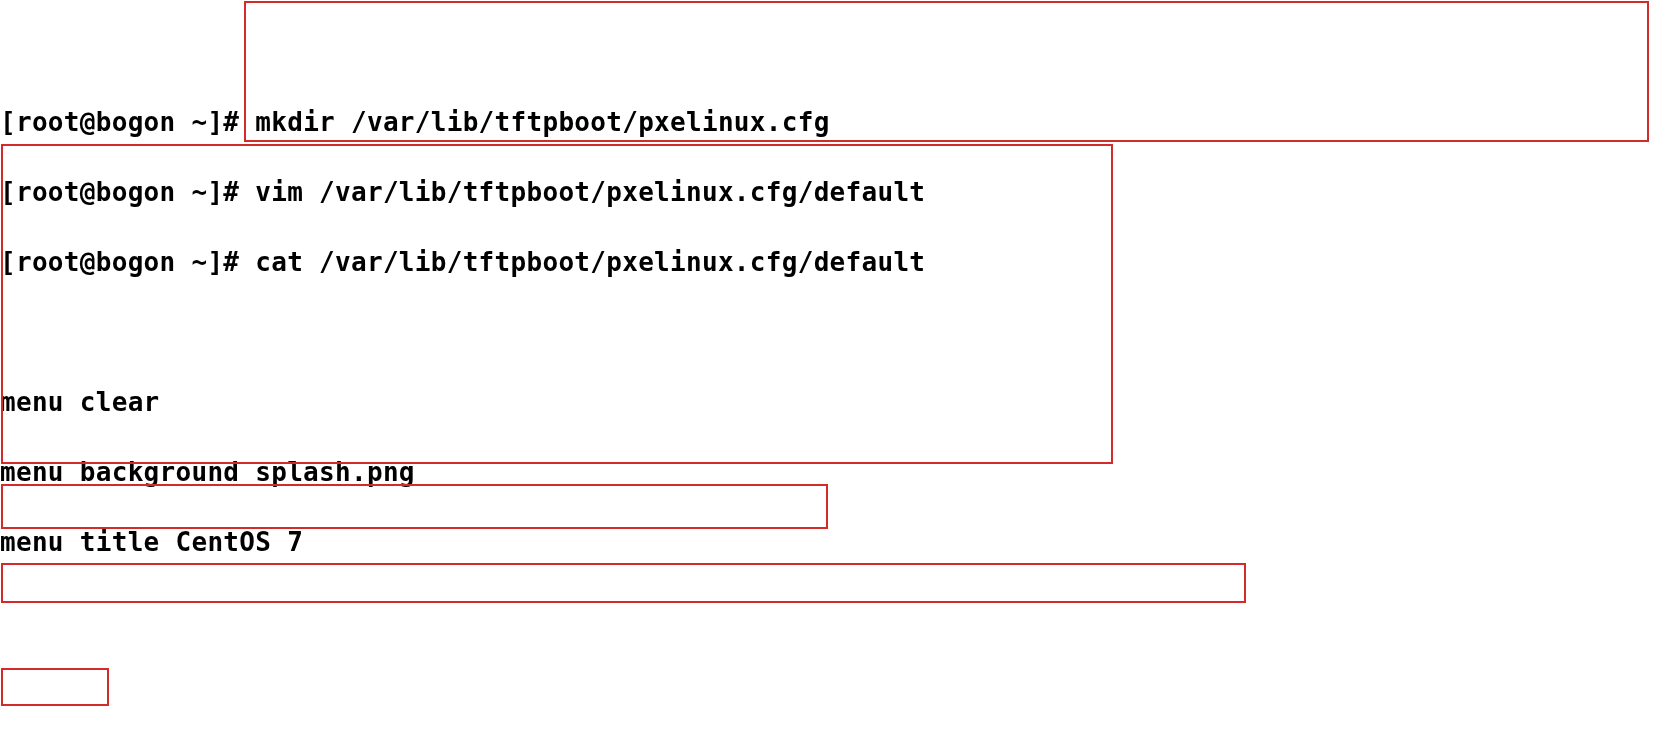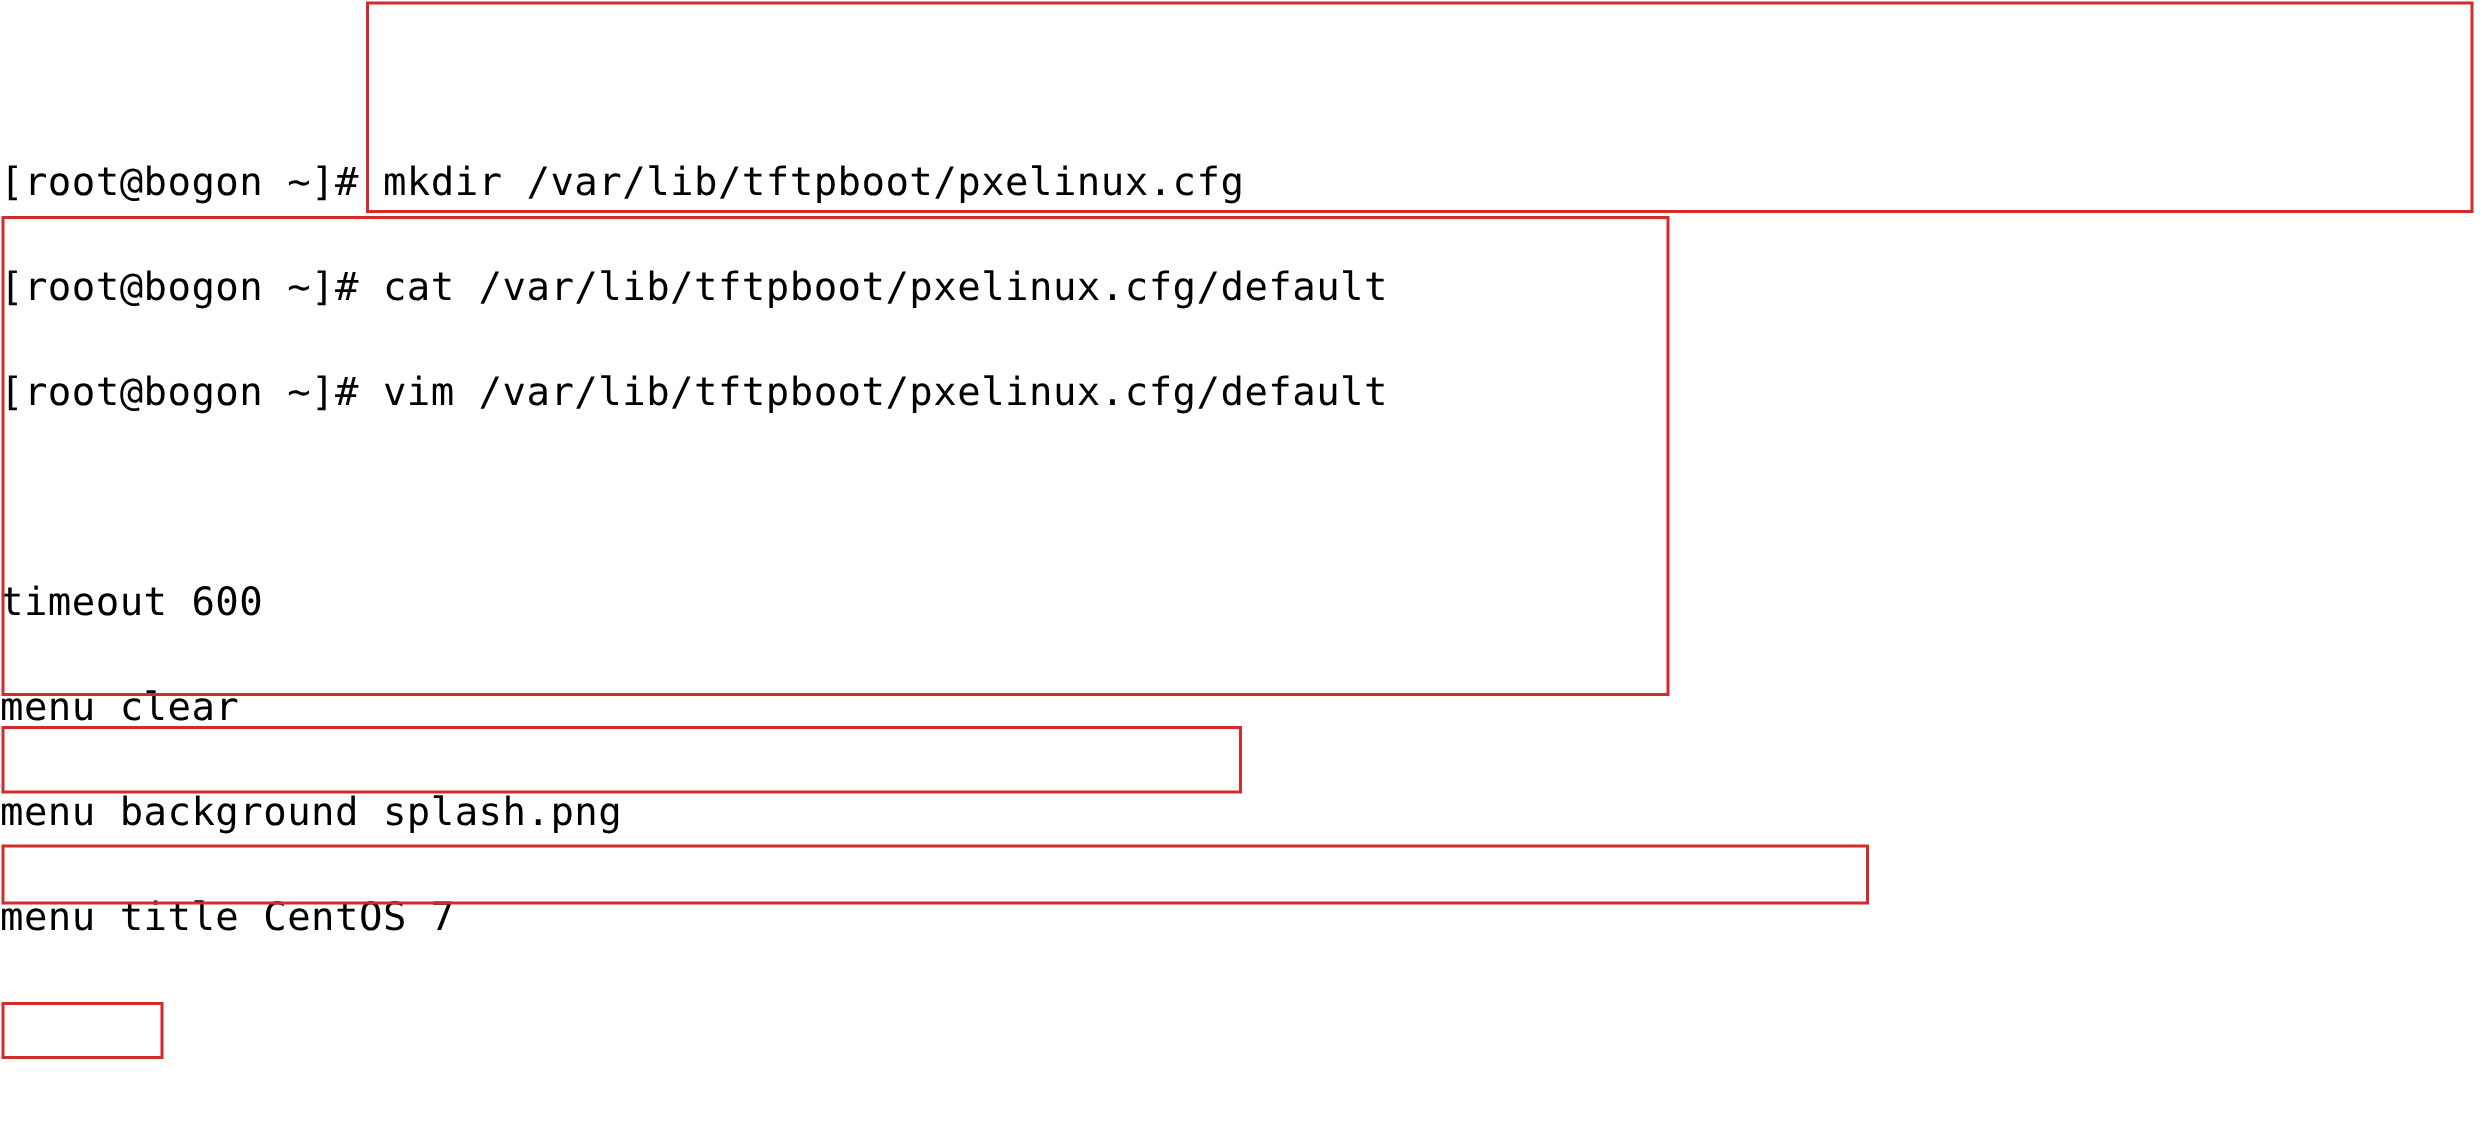--- a/index.html
+++ b/index.html
@@ -6,39 +6,38 @@
     html, body {
       width: 1653px;
       background: #ffffff;
       font-family: "DejaVu Sans Mono", "Liberation Mono", "Menlo", monospace;
       font-size: 26px;
       line-height: 35px;
       color: #000;
       letter-spacing: 0.3px;
     }
     .term { white-space: pre; position: relative; padding-top: 0; }
-    .line { display: block; white-space: pre; }
+    .line { display: block; white-space: pre; font-weight: bold; }
     .box {
       position: absolute;
       border: 2px solid #d32a2a;
       pointer-events: none;
     }
   </style>
 </head>
 <body>
 
 <div class="term">
 
 
 <span class="line"><span>[root@bogon ~]# </span><span>mkdir /var/lib/tftpboot/pxelinux.cfg</span></span>
+<span class="line"><span>[root@bogon ~]# </span><span>vim /var/lib/tftpboot/pxelinux.cfg/default</span></span>
 <span class="line"><span>[root@bogon ~]# </span><span>cat /var/lib/tftpboot/pxelinux.cfg/default</span></span>
-<span class="line"><span>[root@bogon ~]# </span><span>vim /var/lib/tftpboot/pxelinux.cfg/default</span></span>
 
 
-<span class="line">timeout 600</span>
 <span class="line">menu clear</span>
 <span class="line">menu background splash.png</span>
 <span class="line">menu title CentOS 7</span>
 
 
 
 
 
 
 

